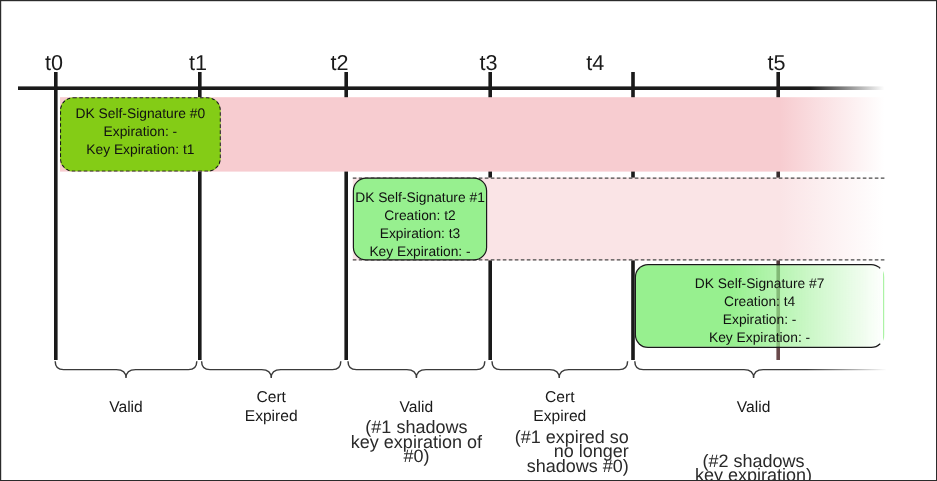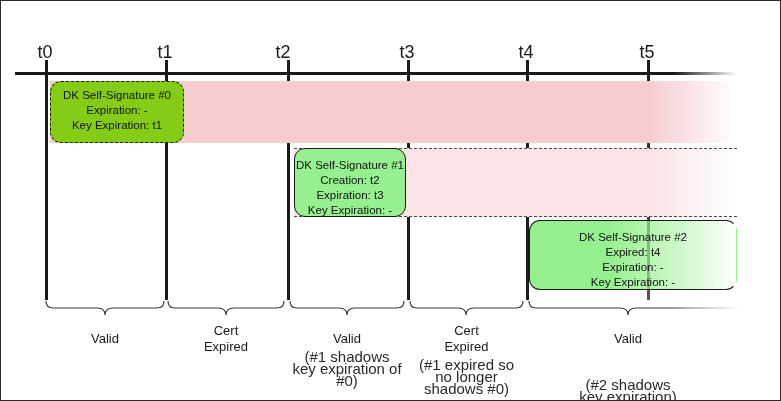--- a/index.html
+++ b/index.html
@@ -129,21 +129,21 @@
   <div class="tick" style="left:164px;"></div>
   <div class="tick" style="left:286px;"></div>
   <div class="tick" style="left:406px;"></div>
   <div class="tick" style="left:525px;"></div>
   <div class="tick faded" style="left:646px;"></div>
 
   <div class="tick-label" style="left:44px;">t0</div>
   <div class="tick-label" style="left:164px;">t1</div>
   <div class="tick-label" style="left:282px;">t2</div>
   <div class="tick-label" style="left:406px;">t3</div>
-  <div class="tick-label" style="left:525px;">t4</div>
+  <div class="tick-label" style="left:495px;">t4</div>
   <div class="tick-label" style="left:646px;">t5</div>
 
   <div class="band band1"></div>
   <div class="band band2">
     <div class="dash top"></div>
     <div class="dash bot"></div>
   </div>
 
   <div class="sigbox dashed box0">
     <span class="line">DK Self-Signature #0</span>
@@ -152,22 +152,22 @@
   </div>
 
   <div class="sigbox box1">
     <span class="line">DK Self-Signature #1</span>
     <span class="line">Creation: t2</span>
     <span class="line">Expiration: t3</span>
     <span class="line">Key Expiration: -</span>
   </div>
 
   <div class="sigbox box2">
-    <span class="line">DK Self-Signature #2</span>
-    <span class="line">Expired: t4</span>
+    <span class="line">DK Self-Signature #7</span>
+    <span class="line">Creation: t4</span>
     <span class="line">Expiration: -</span>
     <span class="line">Key Expiration: -</span>
   </div>
 
   <div class="brace" style="left:44px;width:120px;">
     <svg width="120" height="14" viewBox="0 0 120 14">
       <path d="M1,0 Q1,7 8,7 L52,7 Q60,7 60,14 Q60,7 68,7 L112,7 Q119,7 119,0" fill="none" stroke="#3a3a3a" stroke-width="1.2"></path>
     </svg>
   </div>
   <div class="brace" style="left:166px;width:118px;">
@@ -210,21 +210,21 @@
   <div class="caption" style="left:288px;top:330px;width:116px;">
     <span class="main">Valid</span>
     <span class="sub" style="white-space:pre-line;">(#1 shadows
 key expiration of
 #0)</span>
   </div>
 
   <div class="caption" style="left:408px;top:322px;width:115px;">
     <span class="main">Cert</span>
     <span class="main">Expired</span>
-    <span class="sub" style="white-space:pre-line;">(#1 expired so
+    <span class="sub" style="white-space:pre-line;text-align:right;">(#1 expired so
 no longer
 shadows #0)</span>
   </div>
 
   <div class="caption" style="left:527px;top:330px;width:200px;">
     <span class="main">Valid</span>
     <span class="sub" style="white-space:pre-line;margin-top:32px;">(#2 shadows
 key expiration)</span>
   </div>
 

